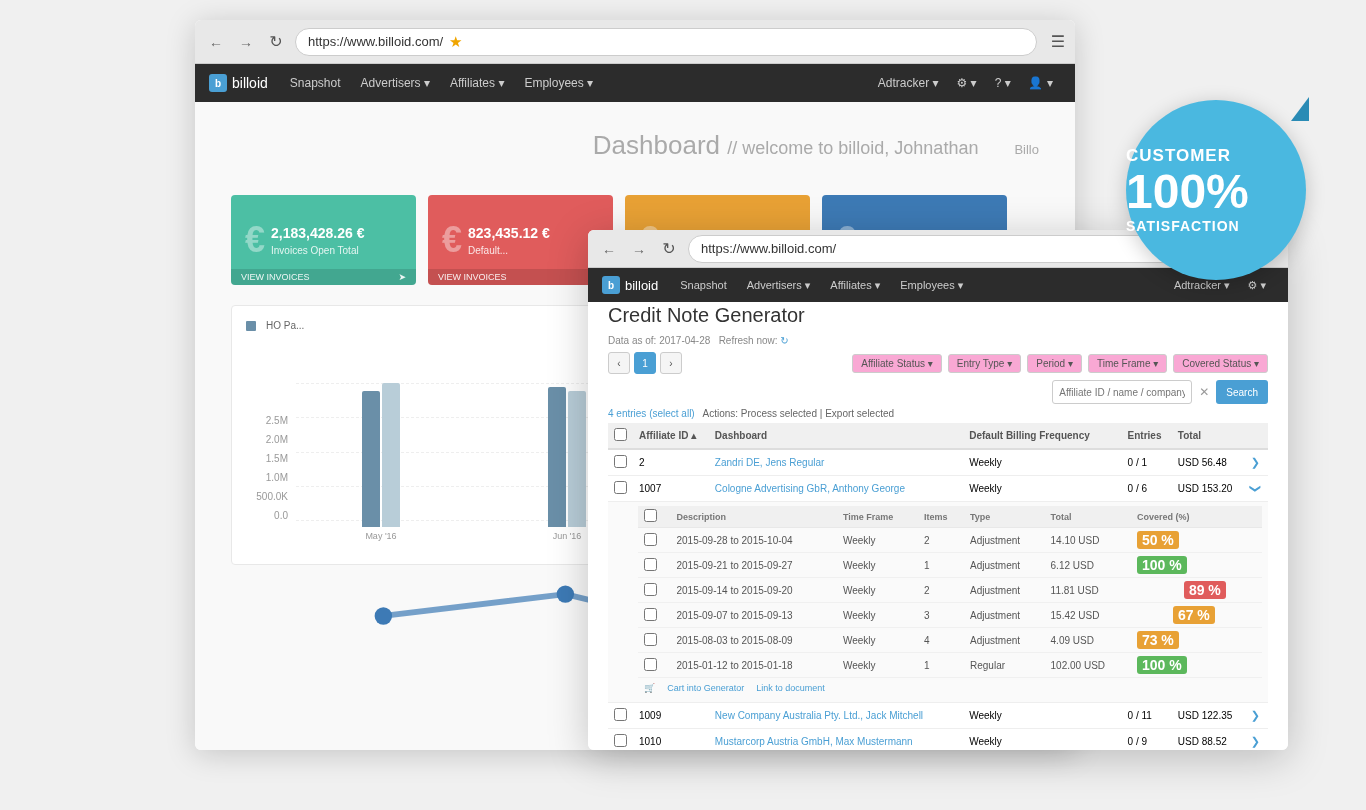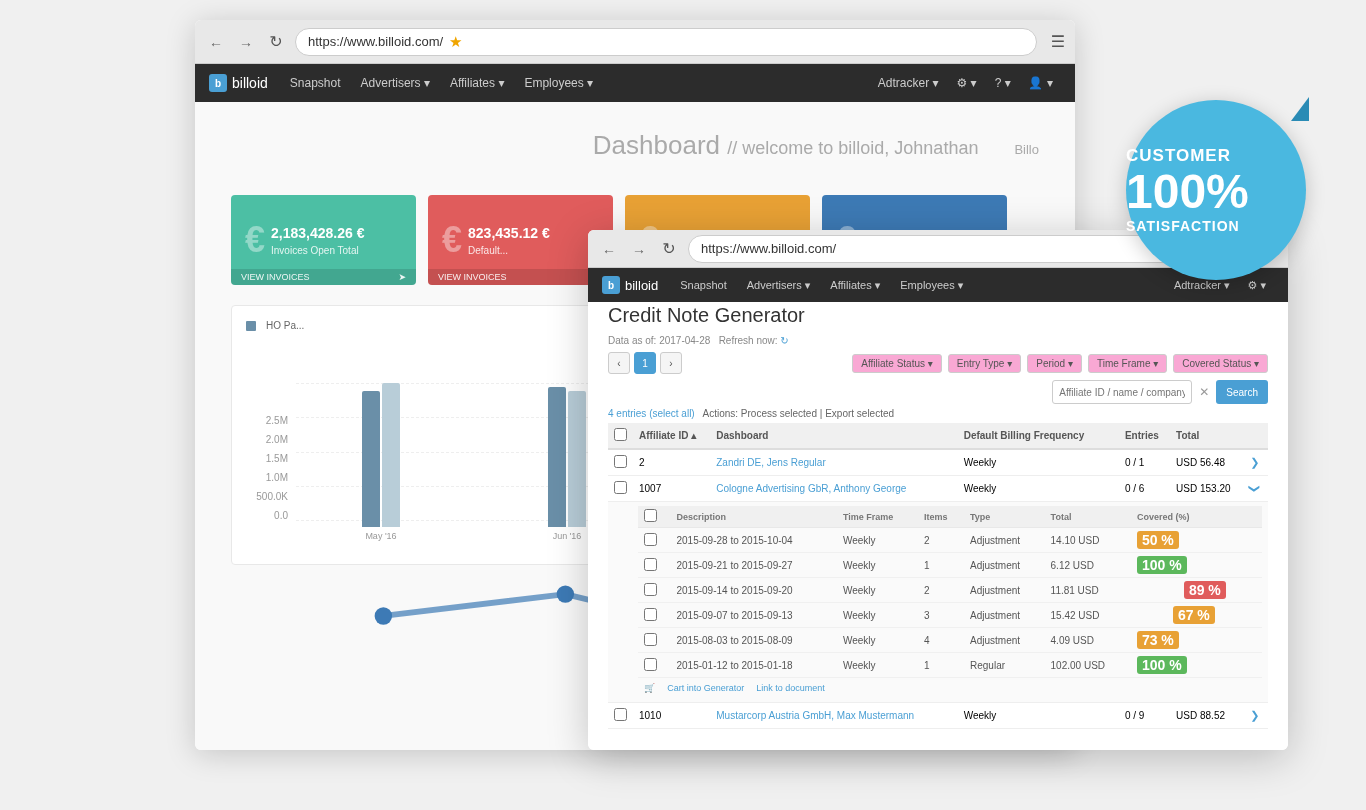--- a/index.html
+++ b/index.html
@@ -728,20 +728,31 @@
               </table>
               <div class="sub-table-footer">
                 <span>🛒</span>
                 <a href="#">Cart into Generator</a>
                 <a href="#">Link to document</a>
               </div>
             </div>
           </td>
         </tr>
 
+        <tr class="table-row">
+          <td class="cng-check"><input type="checkbox" style=""></td>
+          <td>1009</td>
+          <td><a href="#" class="link-blue">New Company Australia Pty. Ltd., Jack Mitchell</a></td>
+          <td></td>
+          <td>Weekly</td>
+          <td></td>
+          <td>0 / 11</td>
+          <td>USD 122.35</td>
+          <td><span class="chevron-right">❯</span></td>
+        </tr>
 
         <tr class="table-row">
           <td class="cng-check"><input type="checkbox" style=""></td>
           <td>1010</td>
           <td><a href="#" class="link-blue">Mustarcorp Austria GmbH, Max Mustermann</a></td>
           <td></td>
           <td>Weekly</td>
           <td></td>
           <td>0 / 9</td>
           <td>USD 88.52</td>

